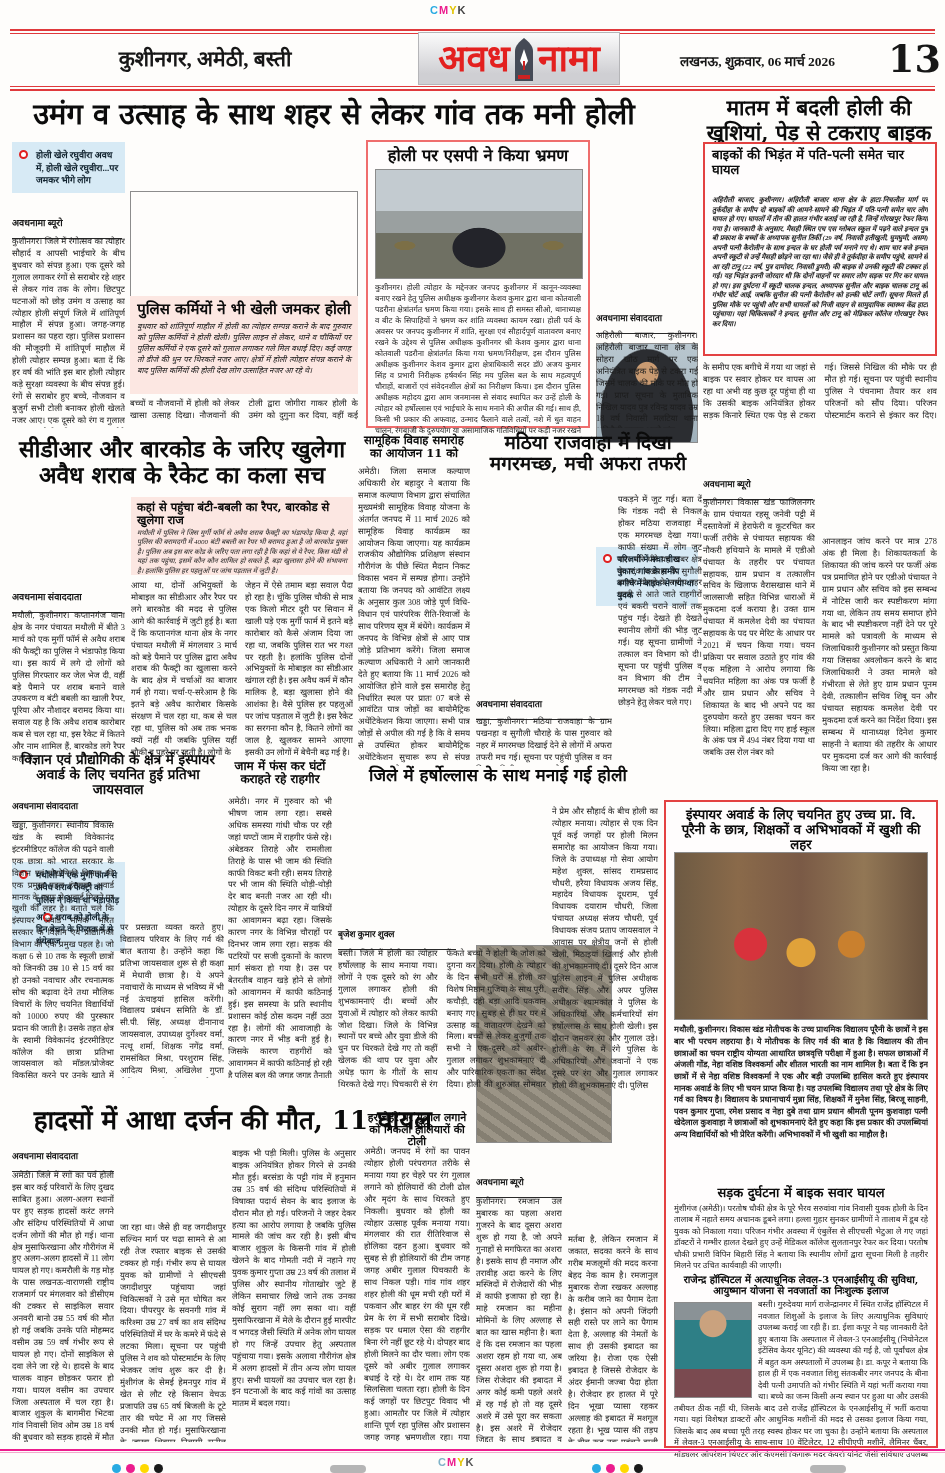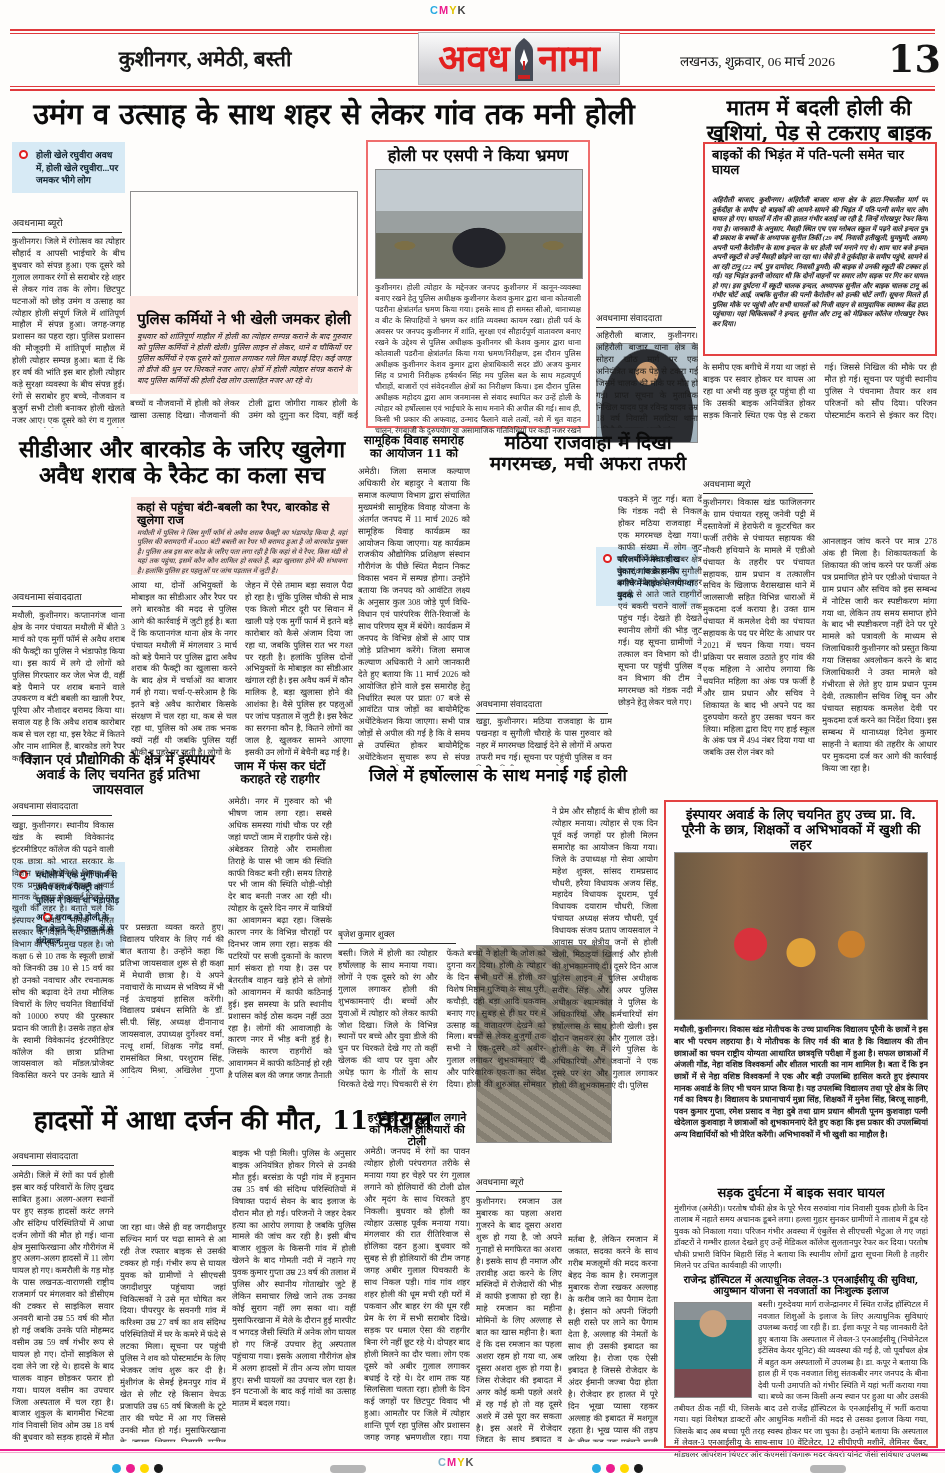--- a/index.html
+++ b/index.html
@@ -2,21 +2,21 @@
 <html><head>
 <meta charset="utf-8">
 <style>
 *{margin:0;padding:0;box-sizing:border-box}
 html,body{background:#9a9a9a}
 .sheet{position:relative;width:945px;height:1473px;margin:0 auto;background:#fefdfb;
   font-family:"Liberation Serif","DejaVu Serif",serif;color:#171717;overflow:hidden}
 .abs{position:absolute}
 .hl{font-weight:700;text-align:center;line-height:1.12;color:#0b0b0b;font-family:"DejaVu Serif","Liberation Serif",serif}
 .bt{font-size:8.4px;line-height:1.42;text-align:justify;color:#1d1d1d}
-.byline{font-size:9.3px;font-weight:400;border-bottom:1.3px solid #2a2a2a;padding-bottom:3px}
+.byline{font-size:9.3px;font-weight:700;border-bottom:1.3px solid #2a2a2a;padding-bottom:9px}
 .kick{background:#d7eaf5;position:relative;padding:7px 5px 6px 24px;font-weight:700;font-size:9.1px;line-height:1.4;color:#10222e}
 .ring{position:absolute;left:7px;width:9px;height:9px;border:2.6px solid #e01f1f;border-radius:50%;background:#fff}
 .pink{background:#fce7e2}
 .rb{border:2.6px solid #ef6d6d;background:#fffdfd}
 .rb2{border:2.6px solid #e34242;background:#fffdfd}
 .ph{position:relative;border:1px solid #8c8c8c}
 .cap{position:absolute;right:2px;bottom:2px;background:rgba(255,255,255,.94);padding:1px 4px;font-size:7.4px;font-weight:700;white-space:nowrap}
 .c2{column-count:2;column-gap:9px}
 .it{font-style:italic}
 .redline{border-top:2.2px solid #e0393c}
@@ -49,37 +49,37 @@
       <svg viewBox="0 0 24 44" width="24" height="44">
         <path d="M12 1 C17 5 21 9 21 14 L21 44 L3 44 L3 14 C3 9 7 5 12 1 Z" fill="#454a56"></path>
         <path d="M12 12 L16 24 L12 31 L8 24 Z" fill="#ffffff"></path>
         <rect x="11" y="24" width="2" height="9" fill="#c22"></rect>
         <rect x="6" y="38" width="12" height="4" fill="#c22"></rect>
       </svg>
     </span>
     <span class="logoa">नामा</span>
   </div>
 
-  <div class="abs" style="left:645px;top:52px;width:225px;text-align:center;font-size:13.5px;font-weight:400">लखनऊ, शुक्रवार, 06 मार्च 2026</div>
+  <div class="abs" style="left:645px;top:52px;width:225px;text-align:center;font-size:13.5px;font-weight:700">लखनऊ, शुक्रवार, 06 मार्च 2026</div>
   <div class="abs" style="left:888px;top:36px;width:50px;font-size:38px;font-weight:800;font-family:'DejaVu Serif',serif">13</div>
 
   <div class="abs hl" style="left:10px;top:98px;width:648px;font-size:29px">उमंग व उत्साह के साथ शहर से लेकर गांव तक मनी होली</div>
   <div class="abs hl" style="left:701px;top:96px;width:236px;font-size:21px;line-height:1.18">मातम में बदली होली की खुशियां, पेड़ से टकराए बाइक सवार की मौत</div>
 
   <div class="abs kick" style="left:12px;top:142px;width:113px">
     <span class="ring" style="top:8px"></span>
     <span>होली खेले रघुवीरा अवध में, होली खेले रघुवीरा...पर जमकर भीगे लोग</span>
   </div>
   <div class="abs byline" style="left:12px;top:216px;width:110px">अवधनामा ब्यूरो</div>
   <div class="abs bt" style="left:12px;top:236px;width:113px;height:192px;overflow:hidden">कुशीनगर। जिले में रंगोत्सव का त्योहार सौहार्द व आपसी भाईचारे के बीच बुधवार को संपन्न हुआ। एक दूसरे को गुलाल लगाकर रंगों से सराबोर रहे शहर से लेकर गांव तक के लोग। छिटपुट घटनाओं को छोड़ उमंग व उत्साह का त्योहार होली संपूर्ण जिले में शांतिपूर्ण माहौल में संपन्न हुआ। जगह-जगह प्रशासन का पहरा रहा। पुलिस प्रशासन की मौजूदगी में शांतिपूर्ण माहौल में होली त्योहार सम्पन्न हुआ। बता दें कि हर वर्ष की भांति इस बार होली त्योहार कड़े सुरक्षा व्यवस्था के बीच संपन्न हुई। रंगों से सराबोर हुए बच्चे, नौजवान व बुजुर्ग सभी टोली बनाकर होली खेलते नजर आए। एक दूसरे को रंग व गुलाल लगाकर होली की मुबारकबाद देते दिखे। खासकर</div>
 
   <div class="abs ph" style="left:130px;top:140px;width:228px;height:152px;background:#5a6b45 radial-gradient(circle at 18% 45%,#d44fa0 0 14px,transparent 15px) no-repeat,radial-gradient(circle at 38% 35%,#41b05a 0 16px,transparent 17px) no-repeat,radial-gradient(circle at 62% 42%,#d84444 0 13px,transparent 14px) no-repeat,radial-gradient(circle at 82% 50%,#c760b5 0 15px,transparent 16px) no-repeat,linear-gradient(180deg,#71814f 0%,#54653f 55%,#3c4a30 100%)">
     <span class="cap">मथौली चौकी पर होली खेलते पुलिस कर्मी</span>
   </div>
-  <div class="abs pink" style="left:130px;top:296px;width:228px;height:98px;padding:15px 7px">
+  <div class="abs pink" style="left:130px;top:296px;width:228px;height:98px;padding:5px 7px">
     <div class="hl" style="font-size:15px;margin-bottom:3px">पुलिस कर्मियों ने भी खेली जमकर होली</div>
     <div class="bt it" style="font-size:7.9px;line-height:1.4">बुधवार को शांतिपूर्ण माहौल में होली का त्योहार सम्पन्न कराने के बाद गुरुवार को पुलिस कर्मियों ने होली खेली। पुलिस लाइन से लेकर, थाने व चौकियों पर पुलिस कर्मियों ने एक दूसरे को गुलाल लगाकर गले मिल बधाई दिए। कई जगह तो डीजे की धुन पर थिरकते नजर आए। क्षेत्रों में होली त्योहार संपन्न कराने के बाद पुलिस कर्मियों की होली देख लोग उत्साहित नजर आ रहे थे।</div>
   </div>
   <div class="abs bt c2" style="left:130px;top:398px;width:228px;height:30px;overflow:hidden">बच्चों व नौजवानों में होली को लेकर खासा उत्साह दिखा। नौजवानों की टोली द्वारा जोगीरा गाकर होली के उमंग को दुगुना कर दिया, वहीं कई जगह डीजे के साथ होली गीत पर थिरकते नजर आए युवा। परंपरा के अनुरूप लोगों ने अपने से बड़ों के पैर पर गुलाल चढ़ा आशीष लिया तो वहीं छोटों को गुलाल लगा त्योहार की मर्यादा को सार्थक बनाया। वहीं रंगों का त्योहार होली ग्रामीण इलाकों में परंपरागत तरीके से मनाई गई। इस दौरान गांवों में खेल की थाप सुबह से लेकर देर शाम तक गूंजती रही। लोगों ने गांवों में मिट्टी से लेकर रंग व अबीर तक की होली खेली। इस दौरान करीब आधा दर्जन स्थानों पर मारपीट की भी घटनाएं हुईं। लेकिन गांवों का माहौल पूरी तरह से शांतिपूर्ण बना रहा।</div>
 
   <div class="abs rb" style="left:366px;top:140px;width:224px;height:288px;padding:5px 7px">
     <div class="hl" style="font-size:16.5px;margin-bottom:4px">होली पर एसपी ने किया भ्रमण</div>
     <div class="ph" style="width:208px;height:110px;margin:0 auto 4px auto;background:radial-gradient(ellipse at 50% 72%,#23242a 0 26px,transparent 27px) no-repeat,radial-gradient(ellipse at 14% 70%,#7c6f46 0 10px,transparent 11px) no-repeat,radial-gradient(ellipse at 86% 70%,#7c6f46 0 10px,transparent 11px) no-repeat,linear-gradient(180deg,#c3cbd0 0 38%,#9aa0a0 38% 58%,#6f7063 58% 100%)"></div>
     <div class="bt" style="font-size:7.7px;height:152px;overflow:hidden">कुशीनगर। होली त्योहार के मद्देनजर जनपद कुशीनगर में कानून-व्यवस्था बनाए रखने हेतु पुलिस अधीक्षक कुशीनगर केशव कुमार द्वारा थाना कोतवाली पडरौना क्षेत्रांतर्गत भ्रमण किया गया। इसके साथ ही समस्त सीओ, थानाध्यक्ष व बीट के सिपाहियों ने भ्रमण कर शांति व्यवस्था कायम रखा। होली पर्व के अवसर पर जनपद कुशीनगर में शांति, सुरक्षा एवं सौहार्दपूर्ण वातावरण बनाए रखने के उद्देश्य से पुलिस अधीक्षक कुशीनगर श्री केशव कुमार द्वारा थाना कोतवाली पडरौना क्षेत्रांतर्गत किया गया भ्रमण/निरीक्षण, इस दौरान पुलिस अधीक्षक कुशीनगर केशव कुमार द्वारा क्षेत्राधिकारी सदर डॉ0 अजय कुमार सिंह व प्रभारी निरीक्षक हर्षवर्धन सिंह मय पुलिस बल के साथ महत्वपूर्ण चौराहों, बाजारों एवं संवेदनशील क्षेत्रों का निरीक्षण किया। इस दौरान पुलिस अधीक्षक महोदय द्वारा आम जनमानस से संवाद स्थापित कर उन्हें होली के त्योहार को हर्षोल्लास एवं भाईचारे के साथ मनाने की अपील की गई। साथ ही, किसी भी प्रकार की अफवाह, उन्माद फैलाने वाले तत्वों, नशे में धुत वाहन चालन, रंगबाजी के दुरुपयोग या असामाजिक गतिविधियों पर कड़ी नजर रखने का आश्वासन दिया गया।</div>
   </div>

